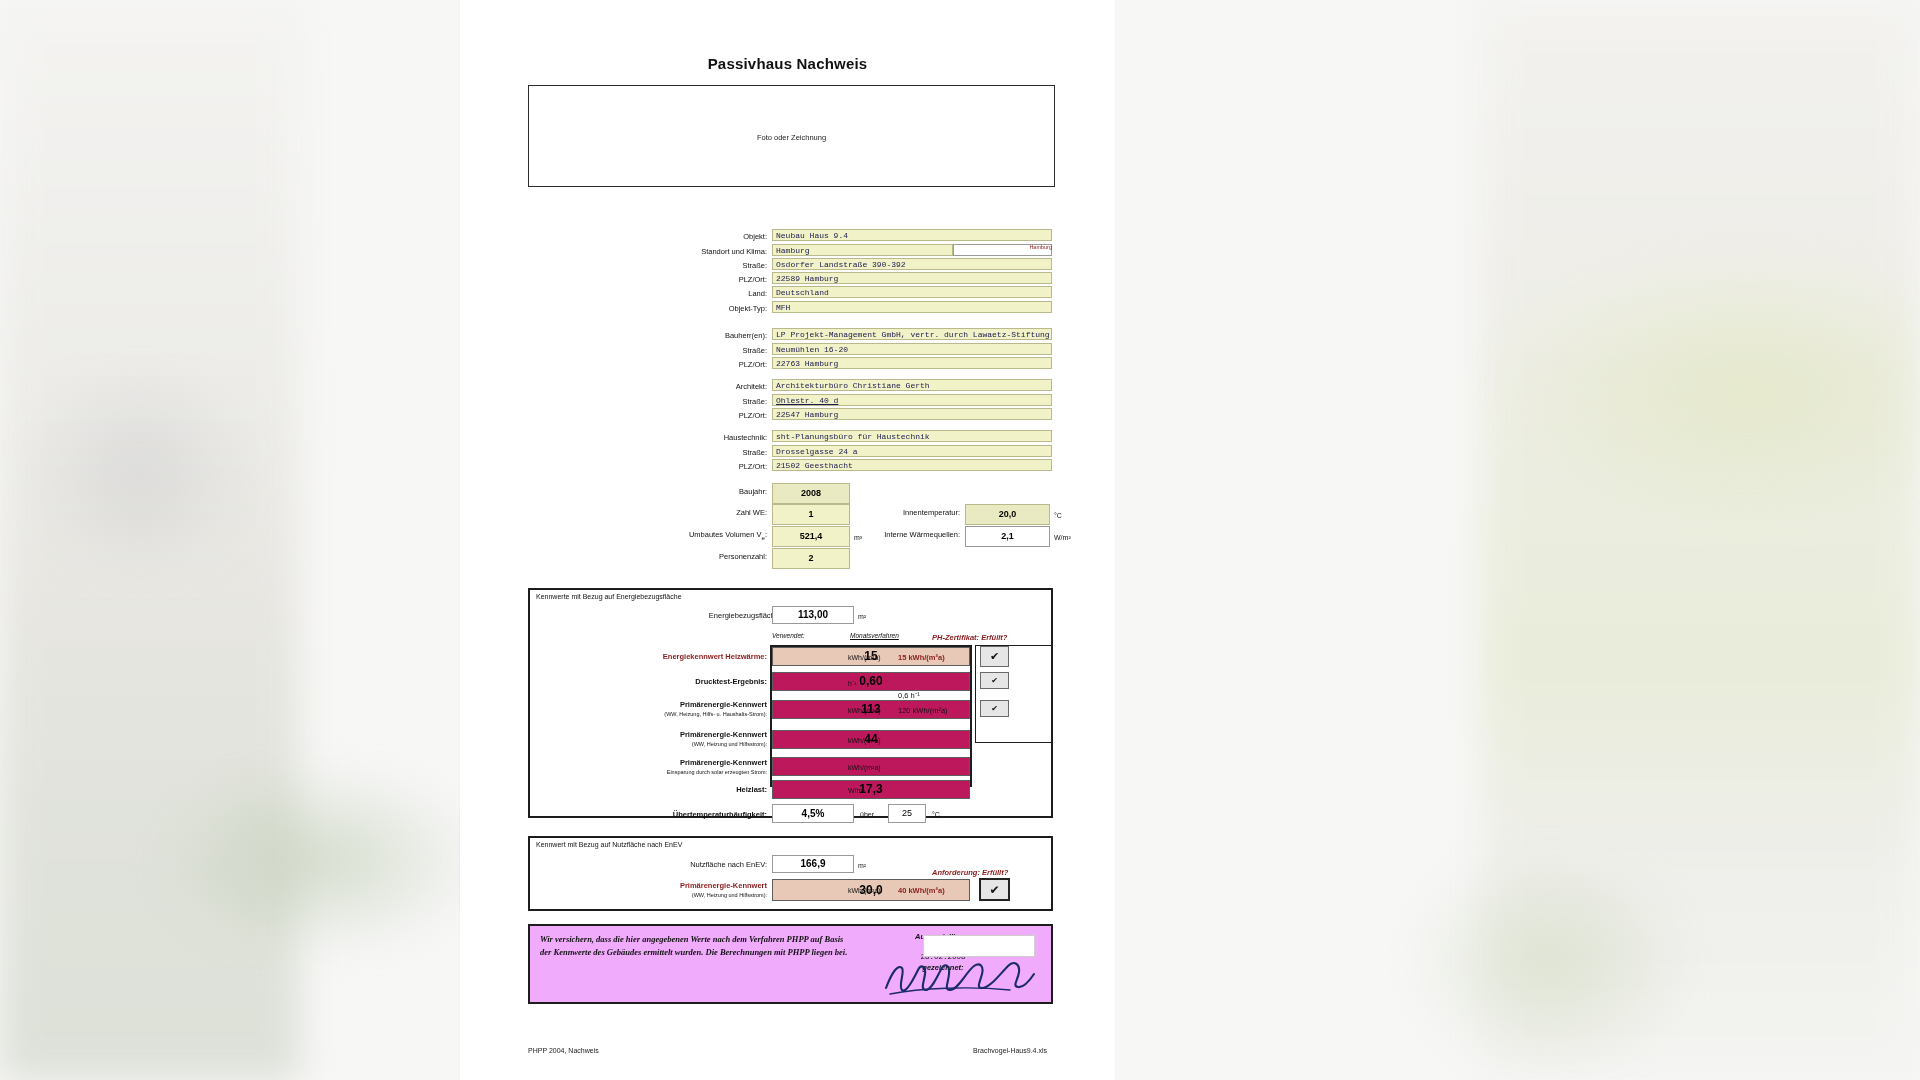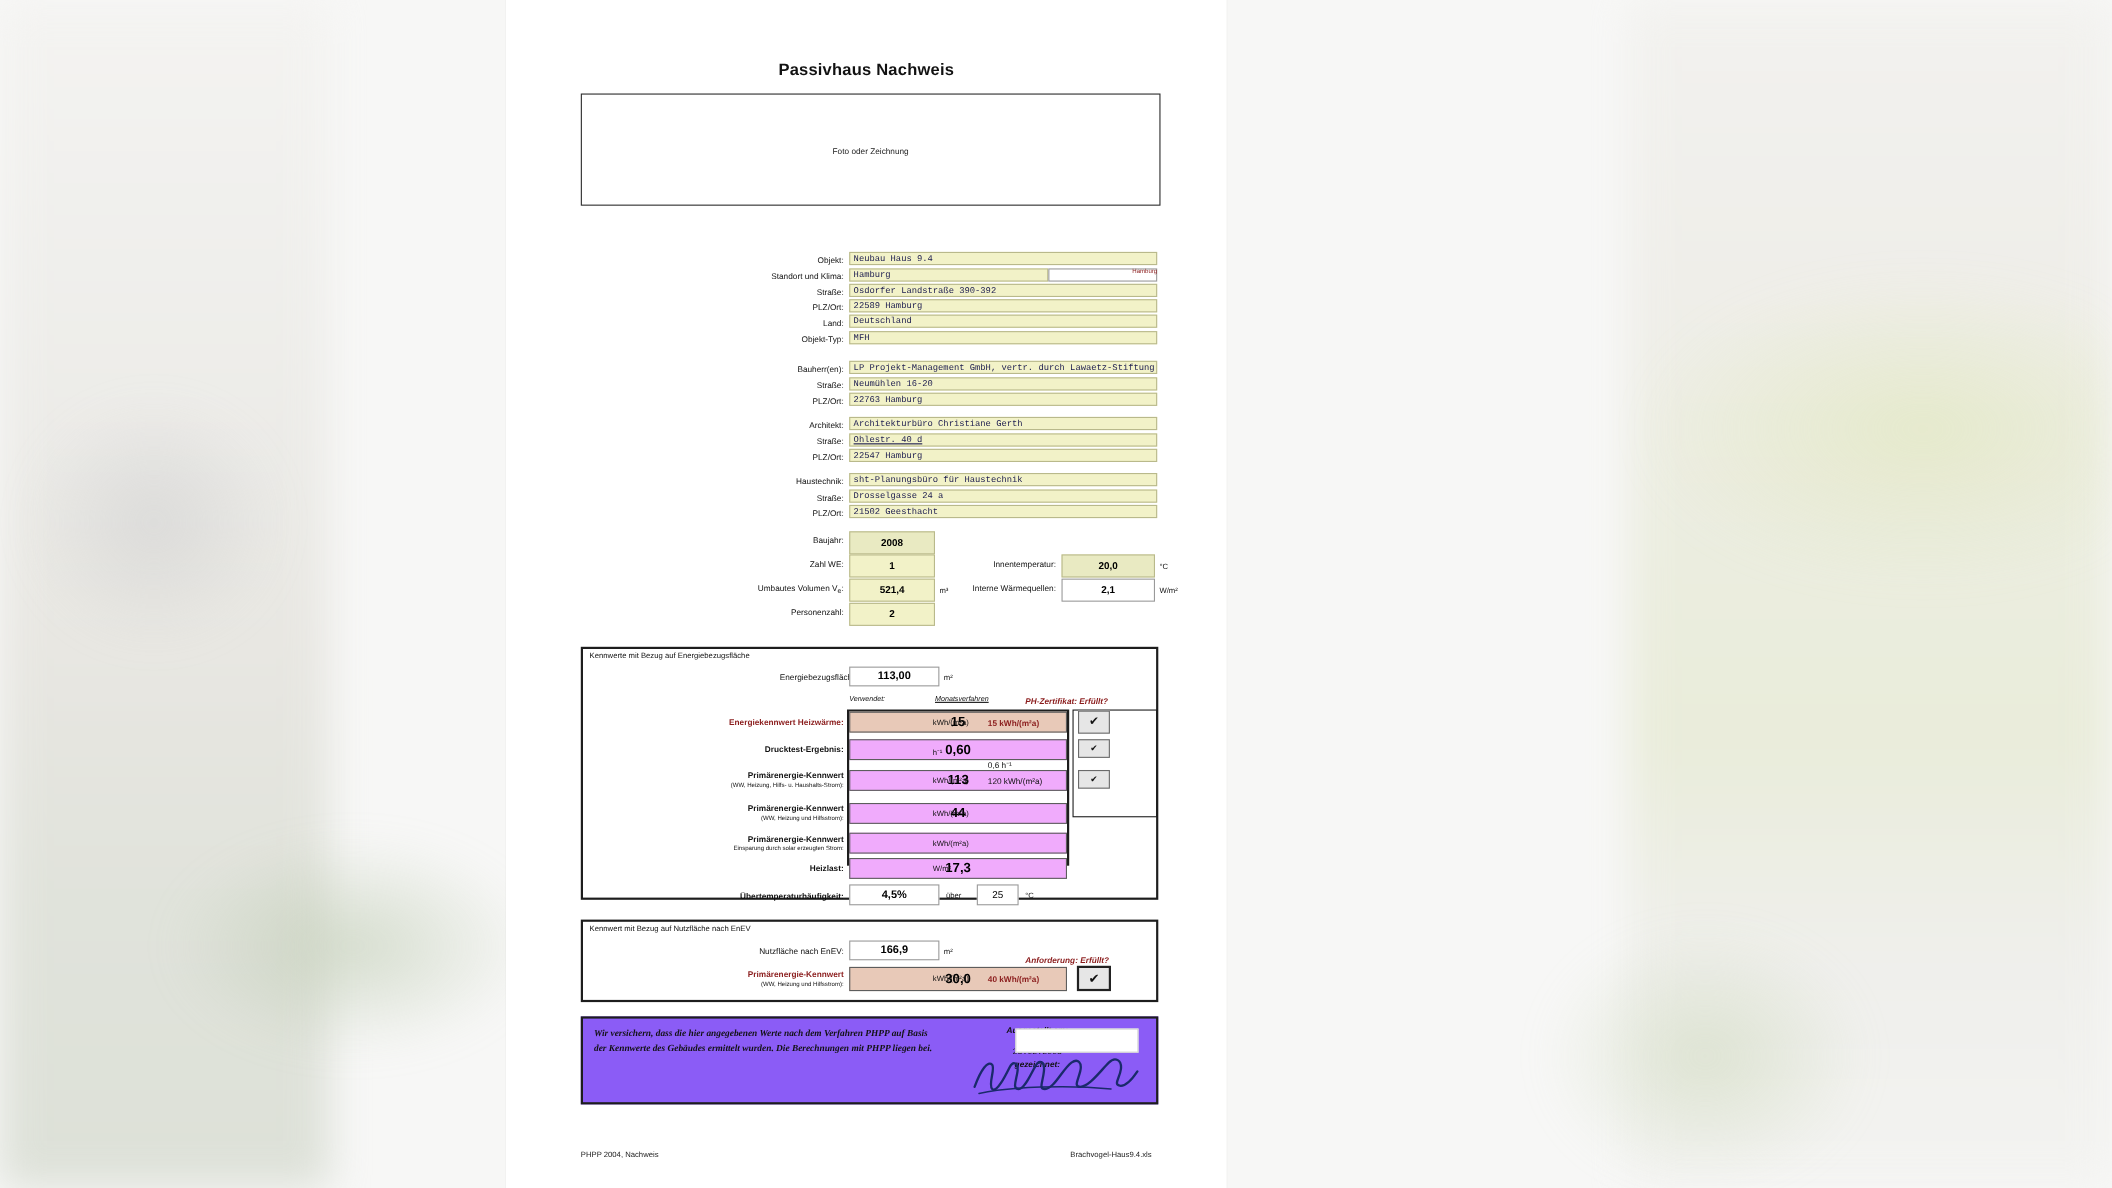--- a/index.html
+++ b/index.html
@@ -142,21 +142,21 @@
     height: 19px;
     border: 1px solid #5d5d5d;
     box-sizing: border-box;
     font-size: 12px;
     font-weight: bold;
     text-align: center;
     line-height: 17px;
     color: #000;
   }
   .bigfield.pink { background: #e8c9b8; }
-  .bigfield.mint { background: #f0abfc; }
+  .bigfield.mint { background: #be185d; }
 
   .lbl-red {
     position: absolute;
     font-size: 7.5px;
     font-weight: bold;
     color: #8a1b1b;
     text-align: right;
     white-space: nowrap;
   }
   .lbl-sub {
@@ -215,21 +215,21 @@
   }
 
   
   .decl {
     position: absolute;
     left: 68px;
     top: 924px;
     width: 525px;
     height: 80px;
     border: 2px solid #1d1d1d;
-    background: #8b5cf6;
+    background: #f0abfc;
     box-sizing: border-box;
   }
   .decl-text {
     position: absolute;
     left: 10px;
     top: 7px;
     width: 310px;
     font-family: "Liberation Serif", serif;
     font-style: italic;
     font-weight: bold;

